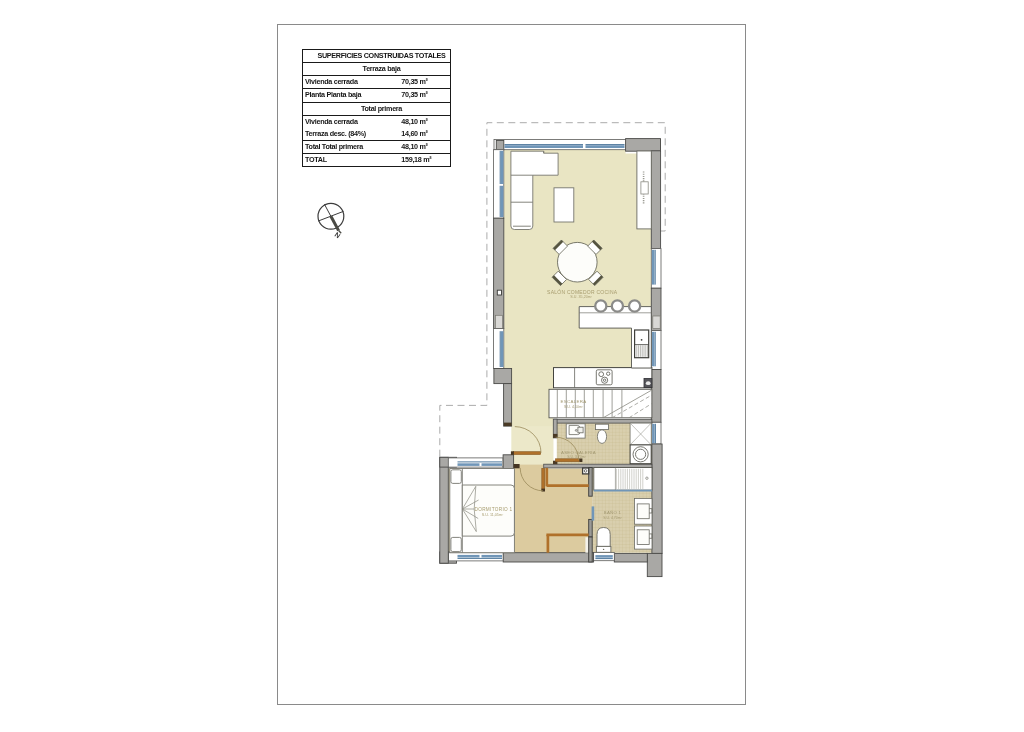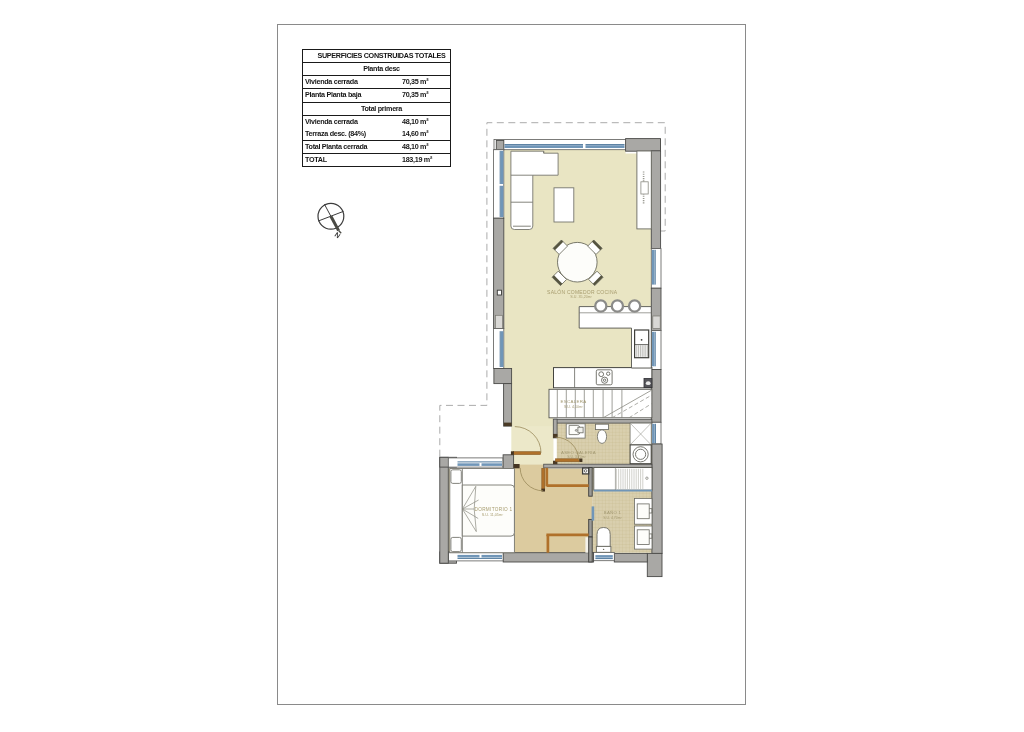--- a/index.html
+++ b/index.html
@@ -18,21 +18,21 @@
 <div id="canvas">
 
   <div id="page"></div>
 
   <table class="sup" cellspacing="0">
     <tbody>
         <tr style="border:1.6px solid #1a1a1a">
           <td colspan="2" class="ctr">SUPERFICIES CONSTRUIDAS TOTALES</td>
         </tr>
     <tr style="border:1.6px solid #1a1a1a">
-          <td colspan="2" class="ctr">Planta desc</td>
+          <td colspan="2" class="ctr">Terraza baja</td>
         </tr>
     <tr style="border:1.2px solid #1a1a1a">
           <td>Vivienda cerrada</td>
           <td class="num">70,35 m²</td>
         </tr>
     <tr style="border:1.2px solid #1a1a1a">
           <td>Planta Planta baja</td>
           <td class="num">70,35 m²</td>
         </tr>
     <tr style="border:1.6px solid #1a1a1a">
@@ -40,26 +40,26 @@
         </tr>
     <tr style="border-left:1.6px solid #1a1a1a;border-right:1.6px solid #1a1a1a">
           <td>Vivienda cerrada</td>
           <td class="num">48,10 m²</td>
         </tr>
     <tr style="border:1.2px solid #1a1a1a;border-top:none">
           <td>Terraza desc. (84%)</td>
           <td class="num">14,60 m²</td>
         </tr>
     <tr style="border:1.2px solid #1a1a1a">
-          <td>Total Planta cerrada</td>
+          <td>Total Total primera</td>
           <td class="num">48,10 m²</td>
         </tr>
     <tr style="border:1.6px solid #1a1a1a">
           <td>TOTAL</td>
-          <td class="num">183,19 m²</td>
+          <td class="num">159,18 m²</td>
         </tr>
   </tbody>
     </table>
   <svg id="plan" width="1024" height="732" viewBox="0 0 1024 732" style="position:absolute;left:0;top:0;">
   <defs>
     <pattern id="tile" width="3.4" height="3.4" patternUnits="userSpaceOnUse">
       <rect width="3.4" height="3.4" fill="#d9cfae"></rect>
       <path d="M0,0H3.4M0,0V3.4" stroke="#c3b488" stroke-width="0.45" fill="none"></path>
     </pattern>
   </defs>

